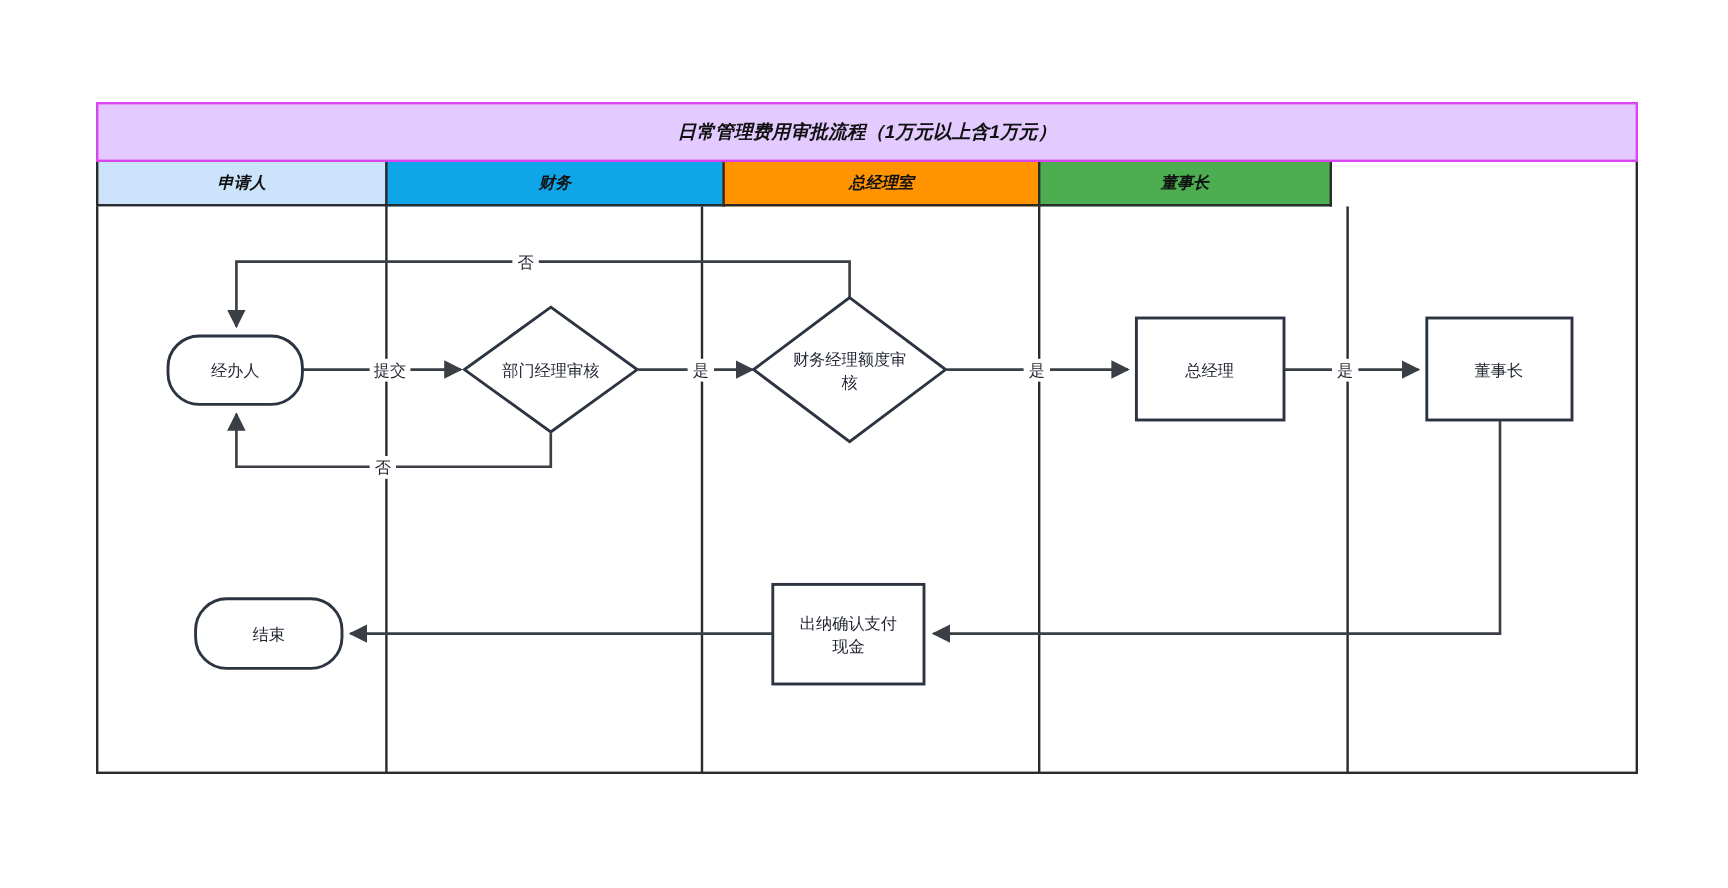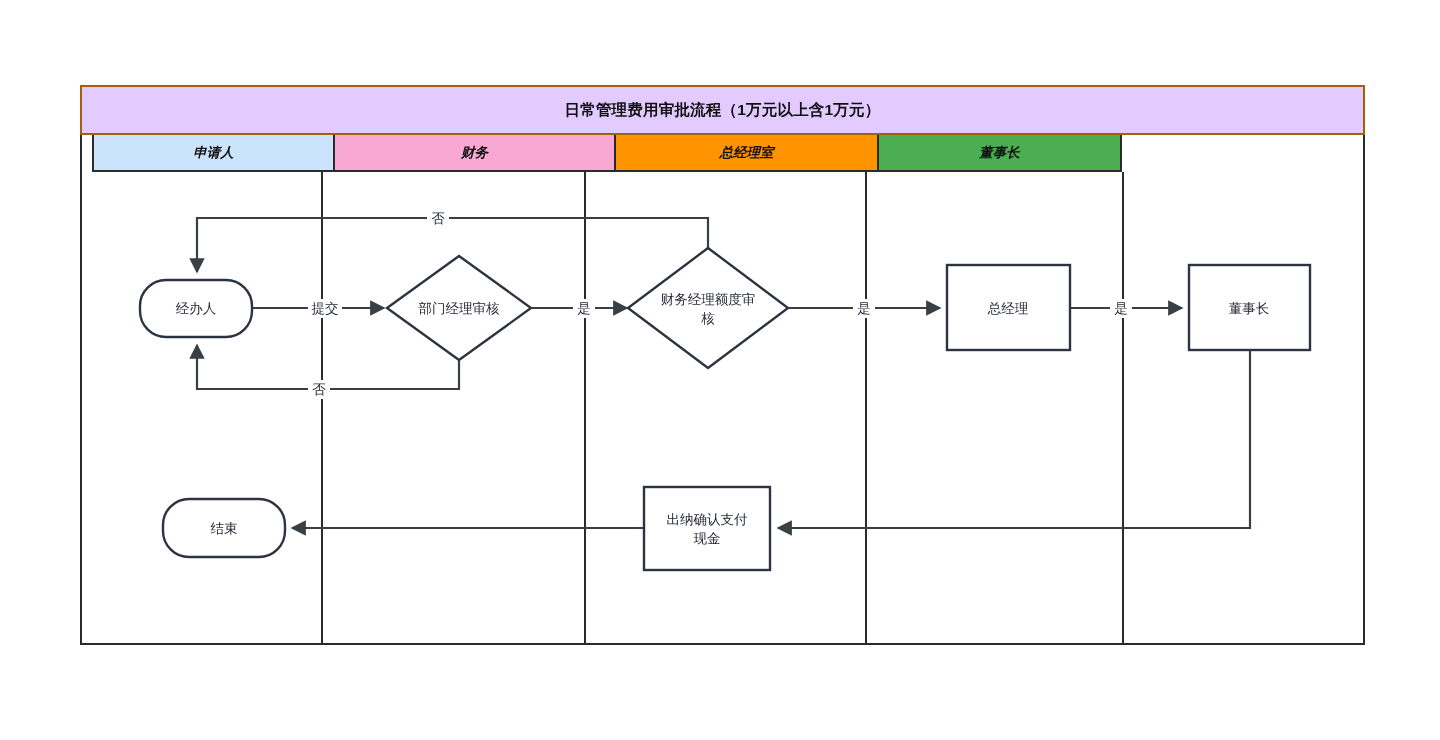--- a/index.html
+++ b/index.html
@@ -28,33 +28,34 @@
     box-sizing: border-box;
     background: #ffffff;
   }
   .title-bar {
     position: absolute;
     left: 80px;
     top: 85px;
     width: 1285px;
     height: 50px;
     background: #e3caff;
-    border: 2px solid #a16207;
+    border: 2px solid #d946ef;
     box-sizing: border-box;
     display: flex;
     align-items: center;
     justify-content: center;
     font-weight: bold;
+    font-style: italic;
     font-size: 15.5px;
     color: #111111;
     letter-spacing: 0.2px;
   }
   .lane-header-row {
     position: absolute;
-    left: 92px;
+    left: 80px;
     top: 135px;
     width: 1285px;
     height: 37px;
     display: flex;
     box-sizing: border-box;
   }
   .lane-header {
     box-sizing: border-box;
     border: 2px solid #2b2b2b;
     border-top: none;
@@ -110,21 +111,21 @@
 <body>
 
 <div id="canvas">
 
   <div class="lane-frame"></div>
 
   <div class="title-bar">日常管理费用审批流程（1万元以上含1万元）</div>
 
   <div class="lane-header-row">
     <div class="lane-header" style="width:243px;background:#cbe4fb;">申请人</div>
-    <div class="lane-header" style="width:283px;background:#f9a8d4;">财务</div>
+    <div class="lane-header" style="width:283px;background:#0ea5e9;">财务</div>
     <div class="lane-header" style="width:265px;background:#ff9300;text-align:center;">总经理室</div>
     <div class="lane-header" style="width:245px;background:#4cae50;">董事长</div>
   </div>
 
   <div class="lane-divider" style="left:321px;"></div>
   <div class="lane-divider" style="left:584px;"></div>
   <div class="lane-divider" style="left:865px;"></div>
   <div class="lane-divider" style="left:1122px;"></div>
 
   <svg id="flow">

